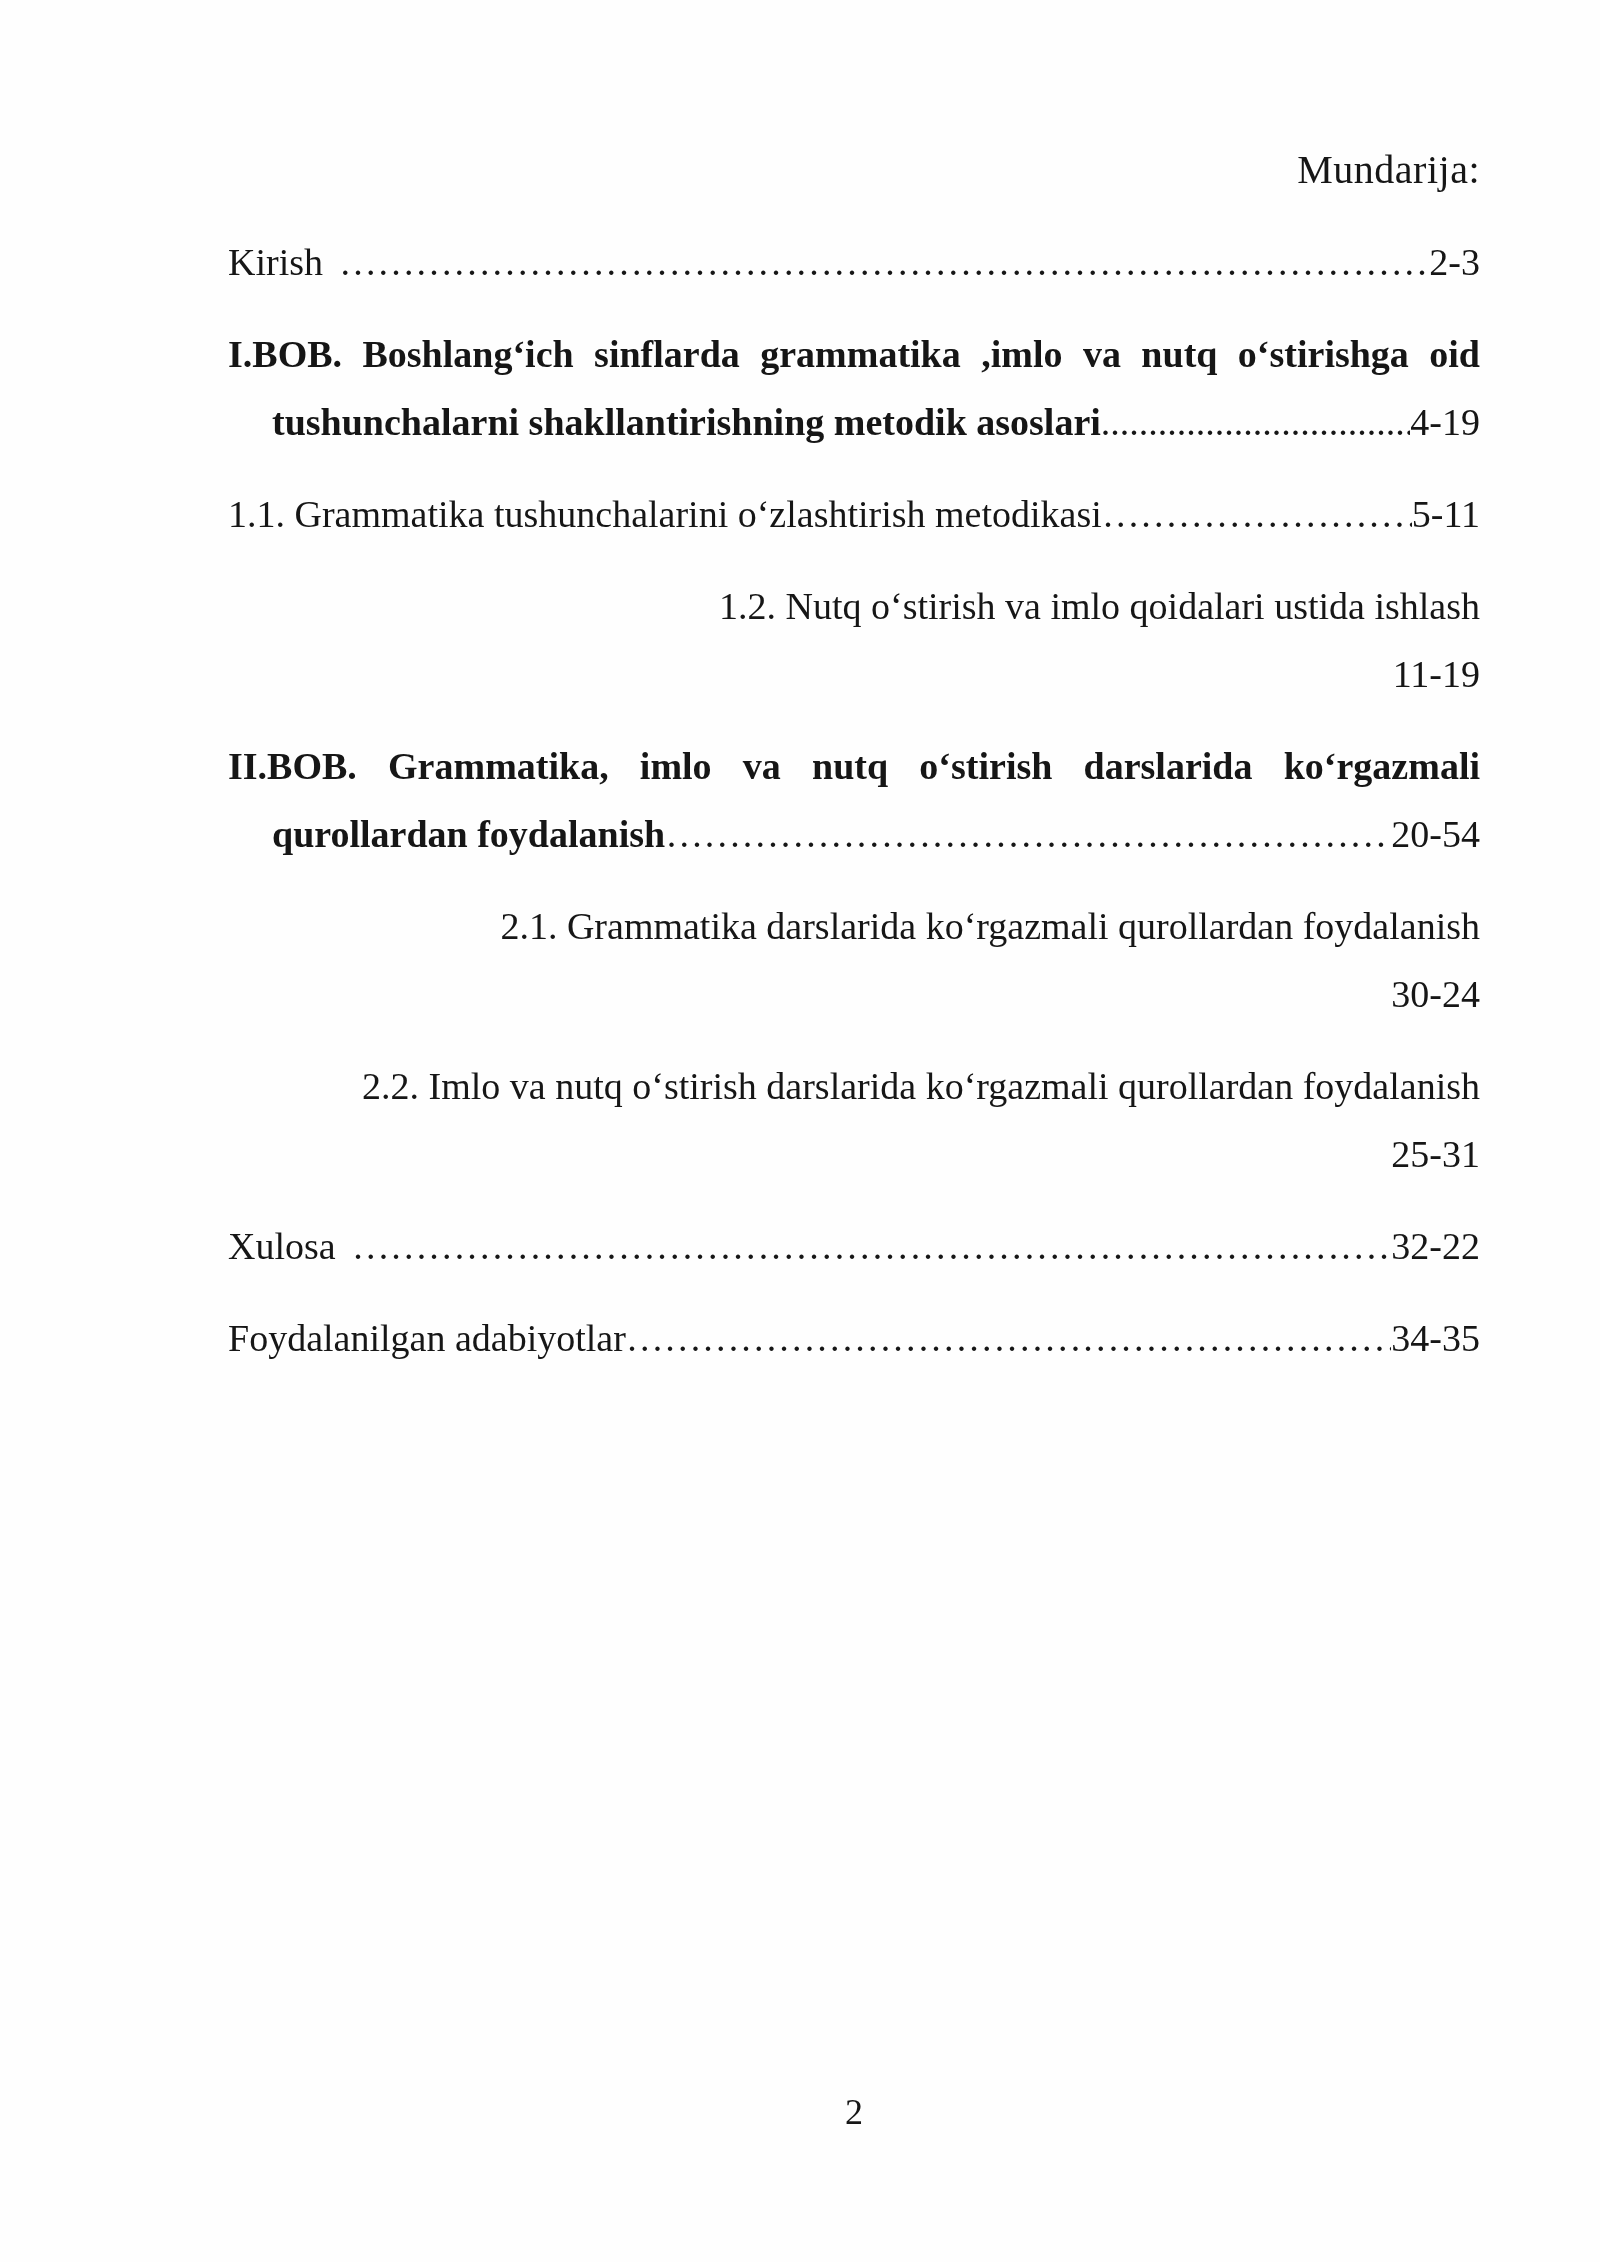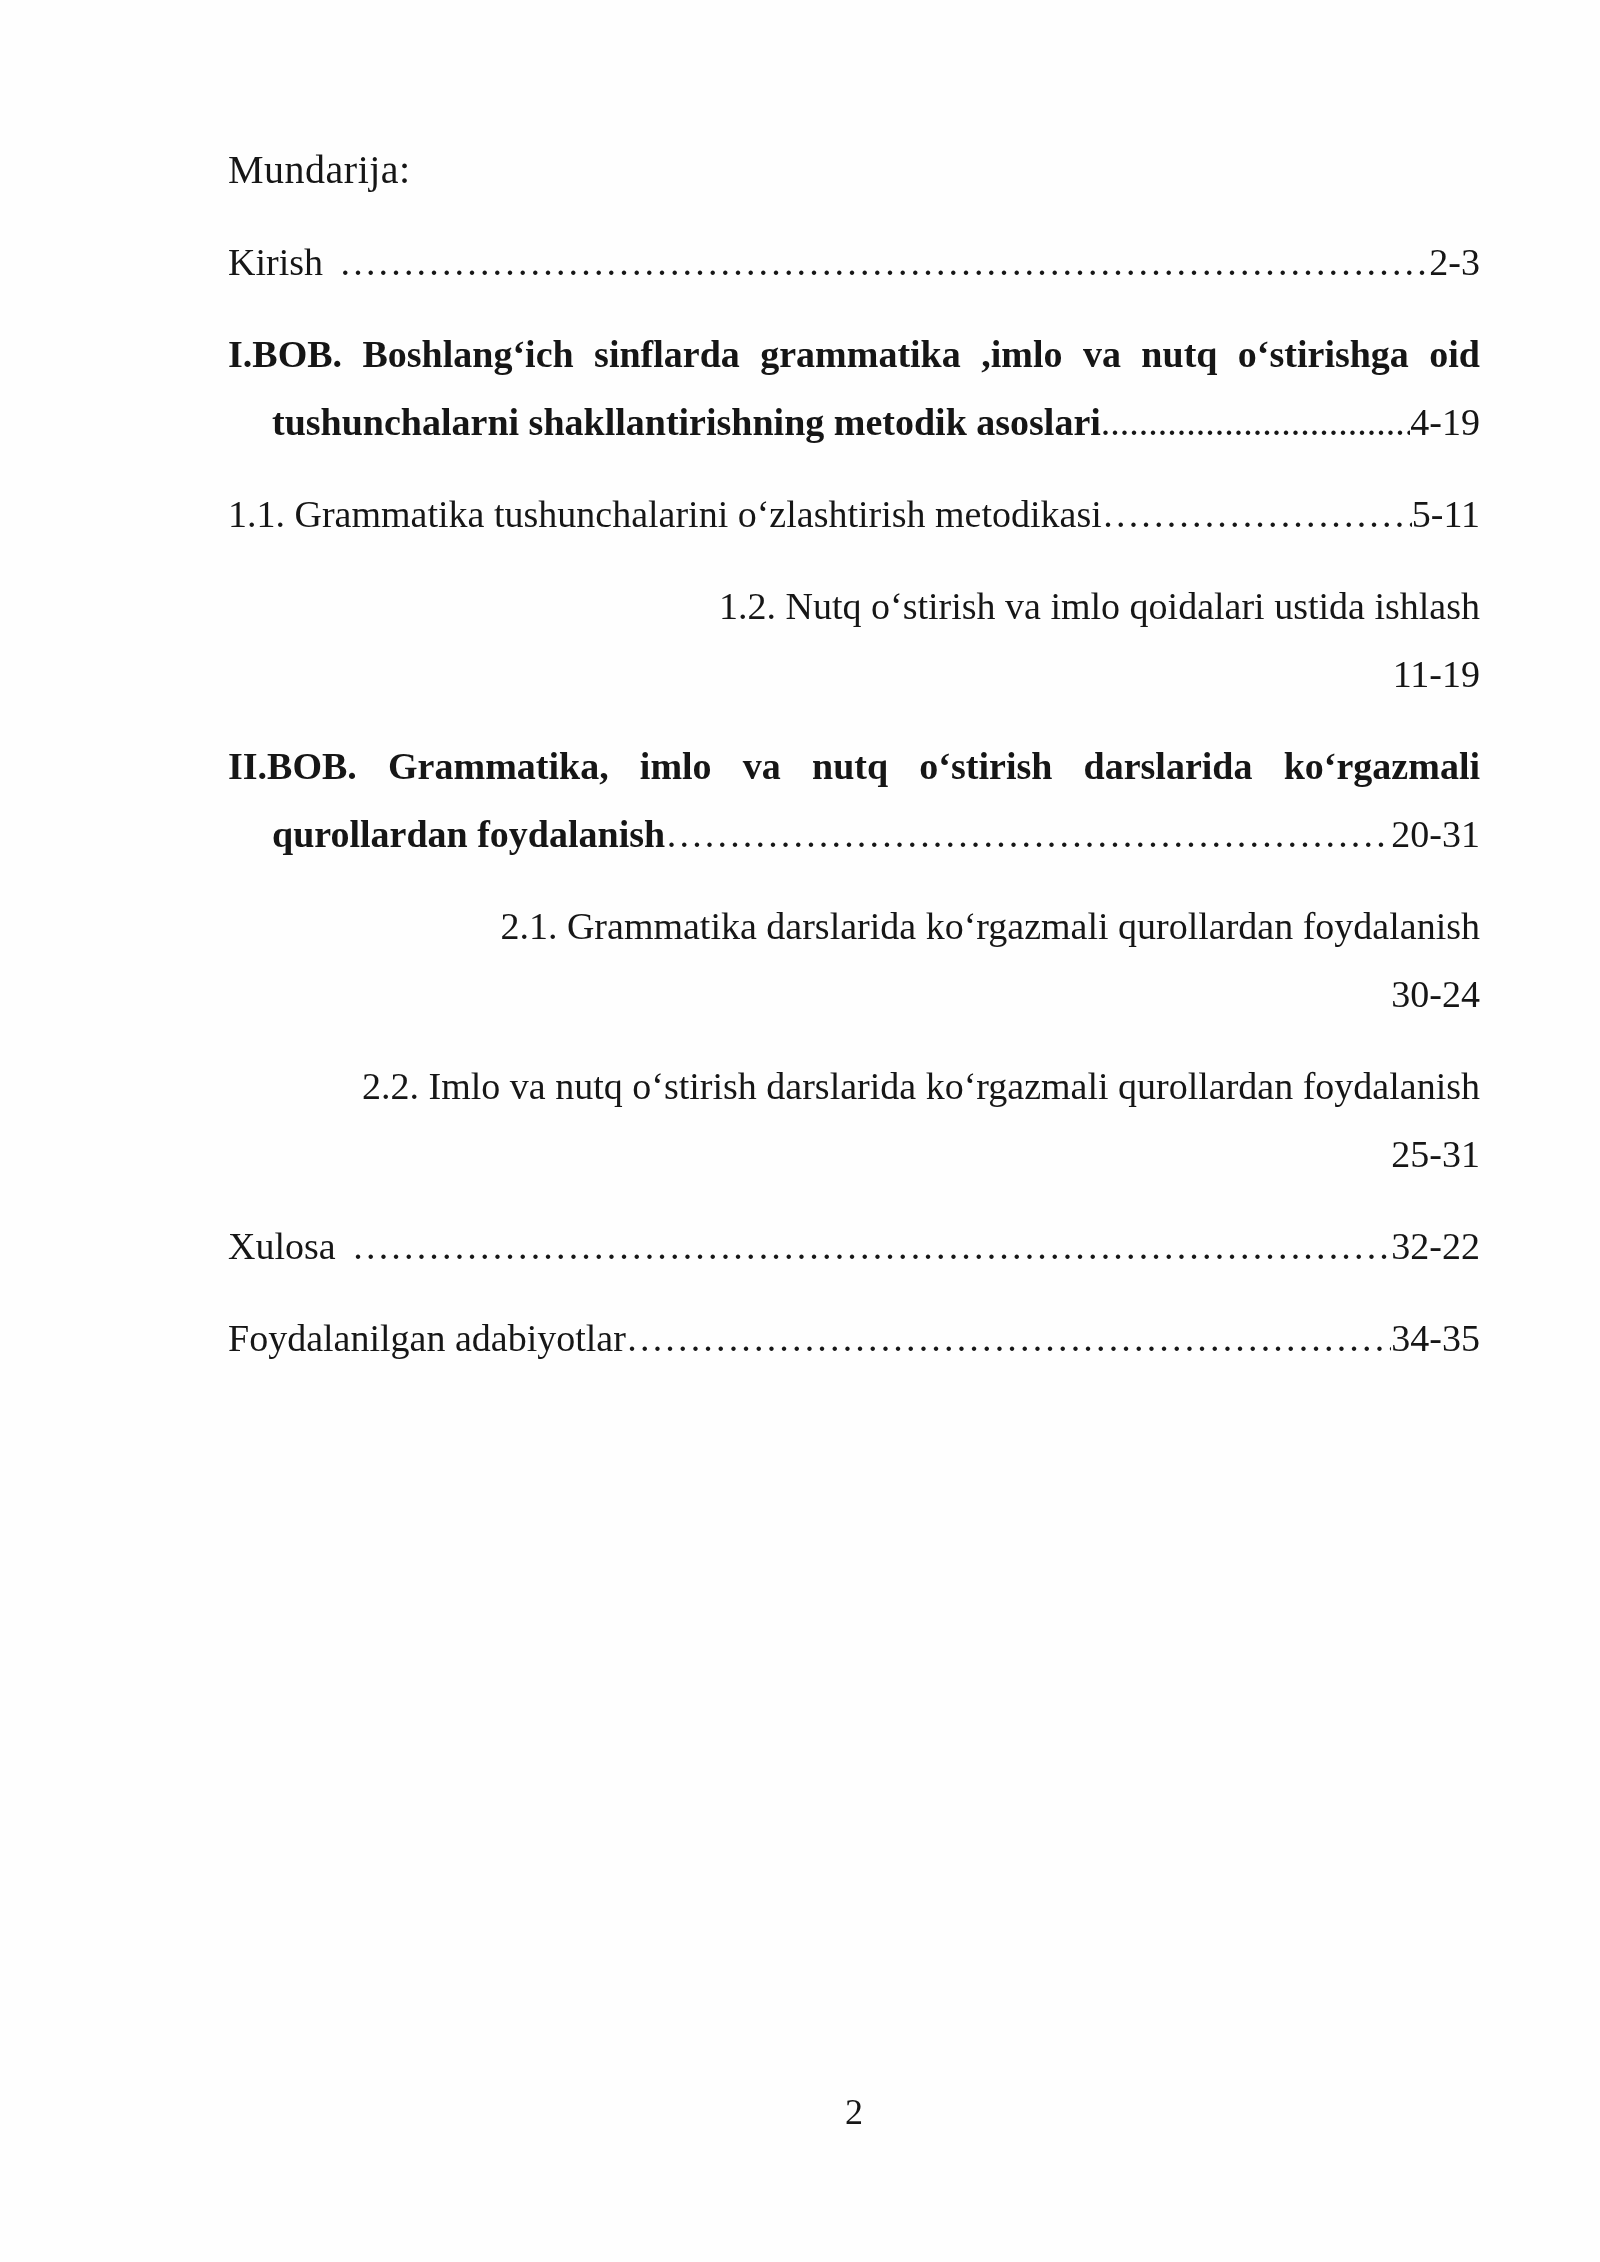--- a/index.html
+++ b/index.html
@@ -17,21 +17,21 @@
     overflow: hidden;
   }
   .content {
     padding: 136px 120px 0 228px;
   }
   .doc-title {
     margin: 0;
     font-size: 40px;
     font-weight: 400;
     line-height: 68px;
-    text-align: left;
+    text-align: right;
     letter-spacing: 0.5px;
   }
   .toc {
     margin: 0;
   }
   .toc-row {
     display: flex;
     align-items: flex-end;
     font-size: 38px;
     line-height: 68px;
@@ -126,21 +126,21 @@
         <span class="lbl">1.2. Nutq oʻstirish va imlo qoidalari ustida ishlash</span>
         <span class="dots">…………………………………...………………………………………………………………………………………</span>
         <span class="pg">11-19</span>
       </div>
 
       <div class="toc-group">
         <div class="jline">II.BOB. Grammatika, imlo va nutq oʻstirish darslarida koʻrgazmali</div>
         <div class="toc-row">
           <span class="lbl">qurollardan foydalanish</span>
           <span class="dots">……………………………………………………………..…………………………………………………………</span>
-          <span class="pg">20-31</span>
+          <span class="pg">20-54</span>
         </div>
       </div>
 
       <div class="toc-row indent">
         <span class="lbl">2.1. Grammatika darslarida koʻrgazmali qurollardan foydalanish</span>
         <span class="dots">……………………………………………………………………………………………………………………</span>
         <span class="pg">30-24</span>
       </div>
 
       <div class="toc-row indent">

